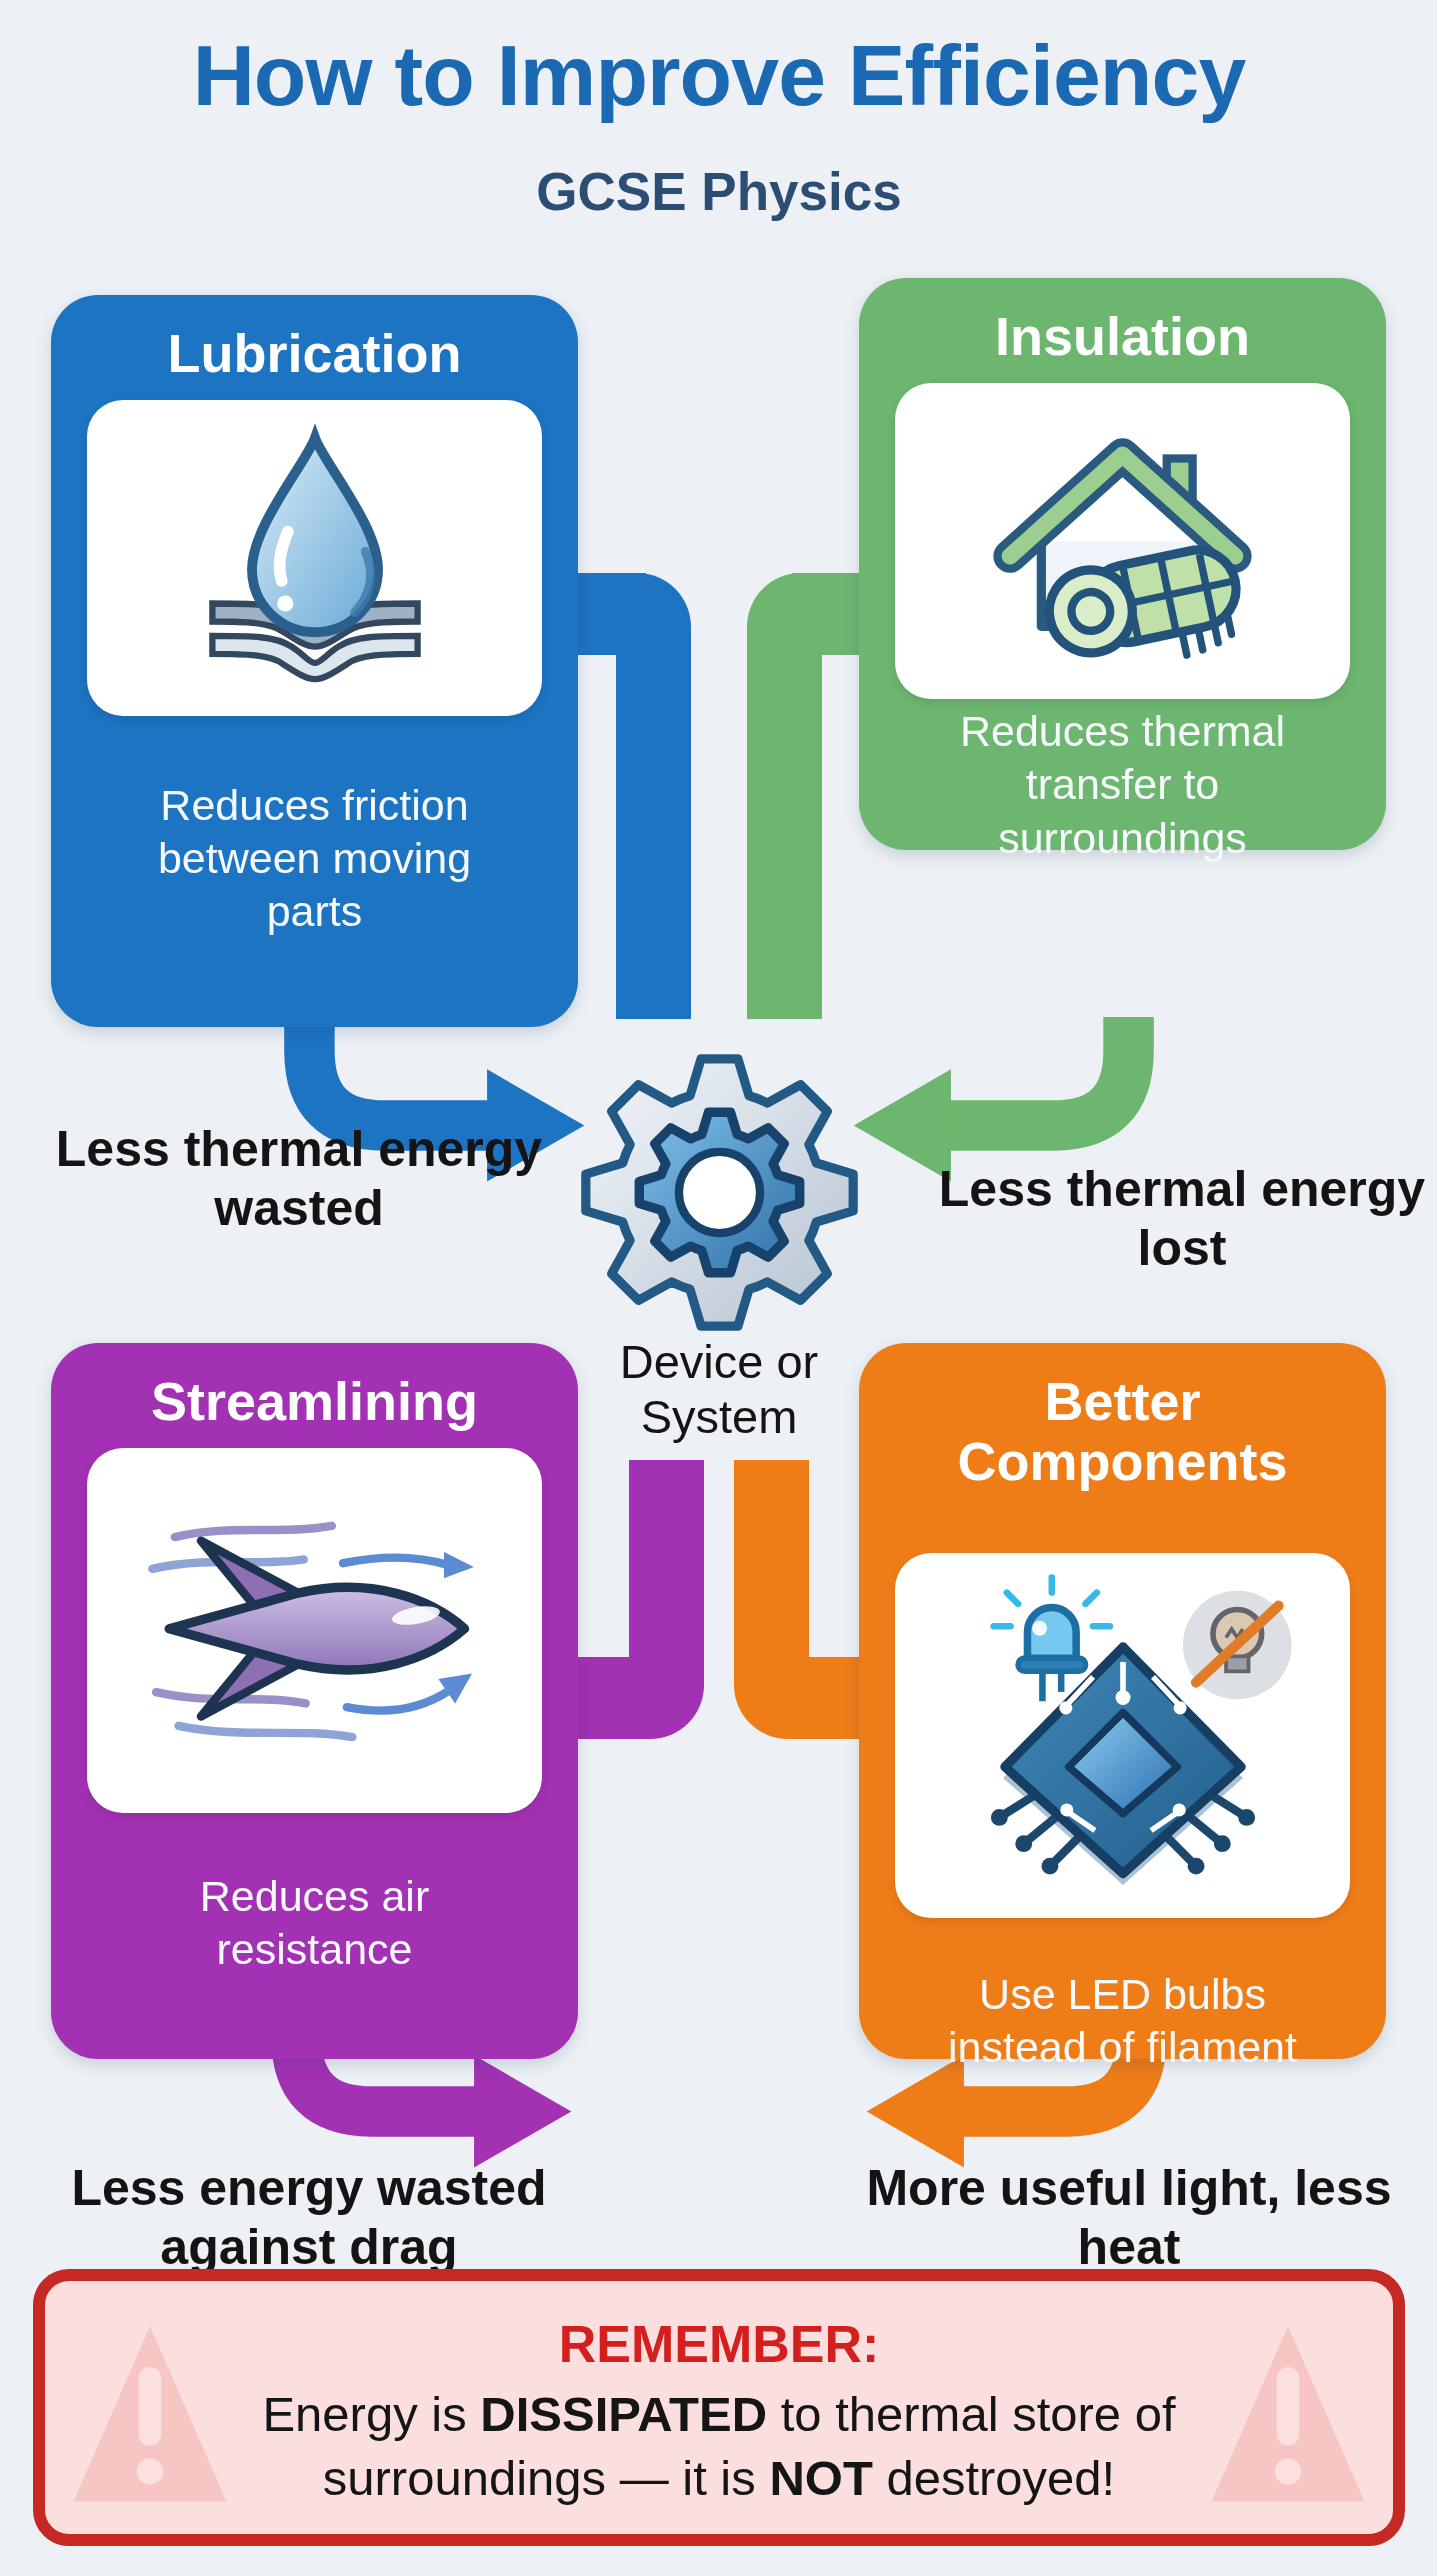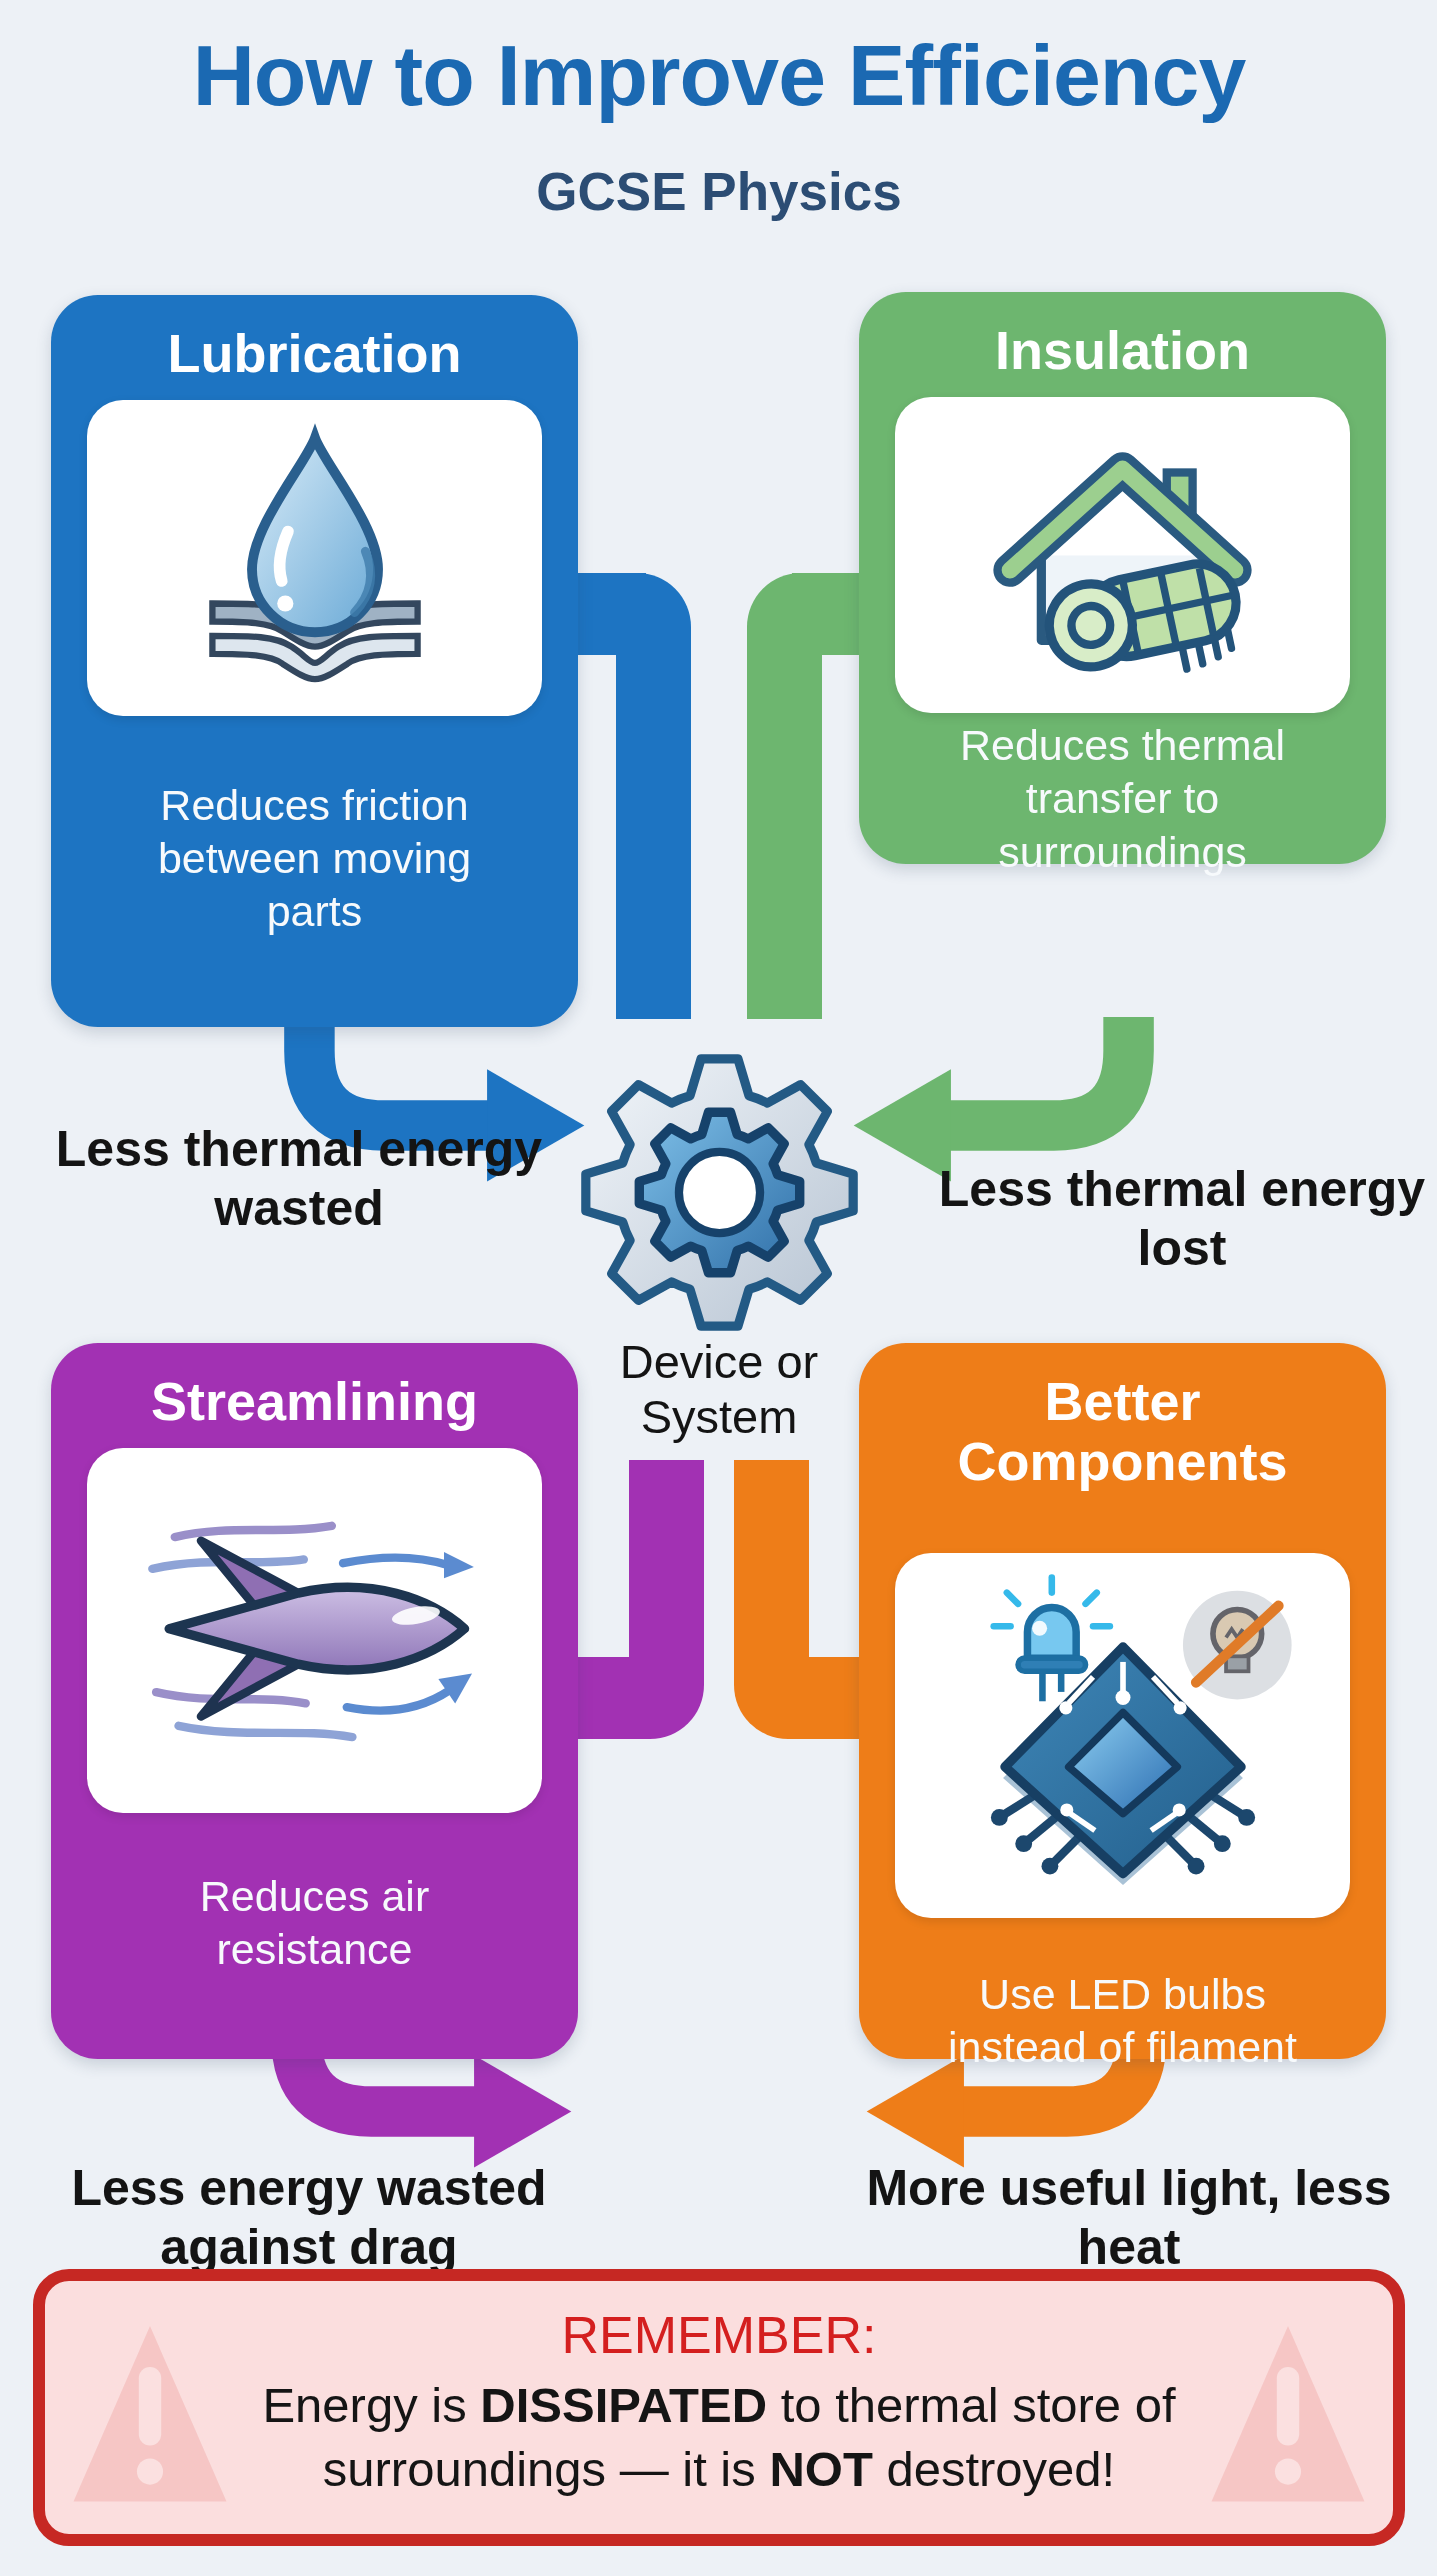--- a/index.html
+++ b/index.html
@@ -41,21 +41,21 @@
 
   
   .card{
     position:absolute;width:527px;
     border-radius:47px;
     display:flex;flex-direction:column;
     padding:28px 36px 26px;box-sizing:border-box;
     box-shadow:0 5.6px 15px rgba(40,60,90,.18);
   }
   .card-lubrication{left:51px;top:295px;height:732px;background:#1d74c2;}
-  .card-insulation{left:859px;top:292px;height:572px;background:#6db66f;}
+  .card-insulation{left:859px;top:278px;height:572px;background:#6db66f;}
   .card-streamlining{left:51px;top:1343px;height:716px;background:#a231b3;}
   .card-better{left:859px;top:1343px;height:716px;background:#ee7d18;gap:44px;}
   .card-title{
     color:#ffffff;font-weight:700;font-size:54px;line-height:1.12;
     text-align:center;margin-bottom:17px;
   }
   .card-panel{
     background:#ffffff;border-radius:36px;
     display:flex;align-items:center;justify-content:center;
     box-shadow:0 3.7px 9.4px rgba(0,0,0,.10);
@@ -94,21 +94,21 @@
   }
 
   
   .reminder{
     position:absolute;left:33px;top:2269px;width:1372px;height:277px;
     box-sizing:border-box;
     background:#fbdede;border:12px solid #c62823;border-radius:36px;
     text-align:center;overflow:hidden;
   }
   .reminder-heading{
-    margin-top:24px;font-size:52px;font-weight:400;color:#d41f1f;
+    margin-top:33px;font-size:52px;font-weight:700;color:#d41f1f;
     position:relative;z-index:2;
   }
   .reminder-body{
     margin:9.4px auto 0;width:1142px;
     font-size:49px;color:#151515;line-height:1.3;
     position:relative;z-index:2;
   }
   .reminder-body strong{font-weight:700;}
   .warning-triangle{position:absolute;top:37px;opacity:.55;z-index:1;}
   #warning-left{left:20.6px;}

